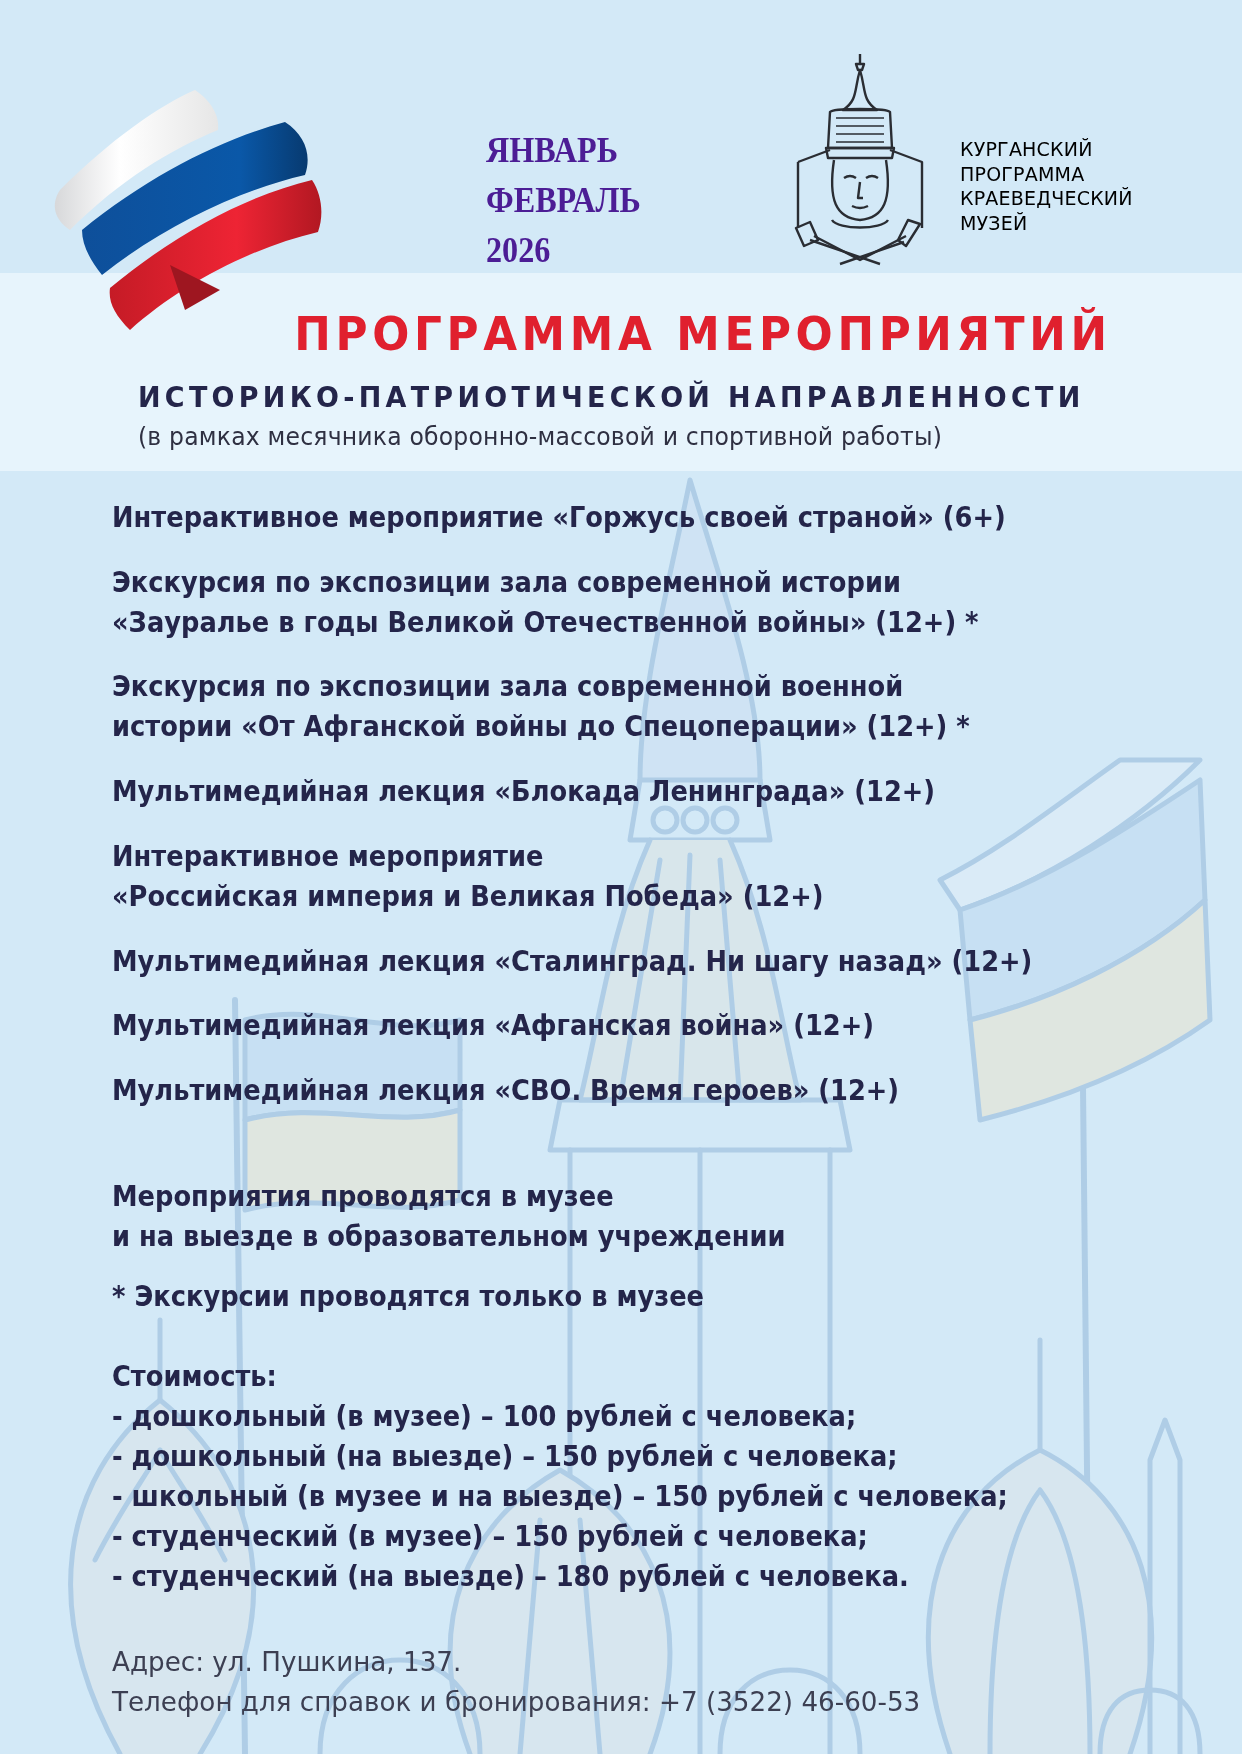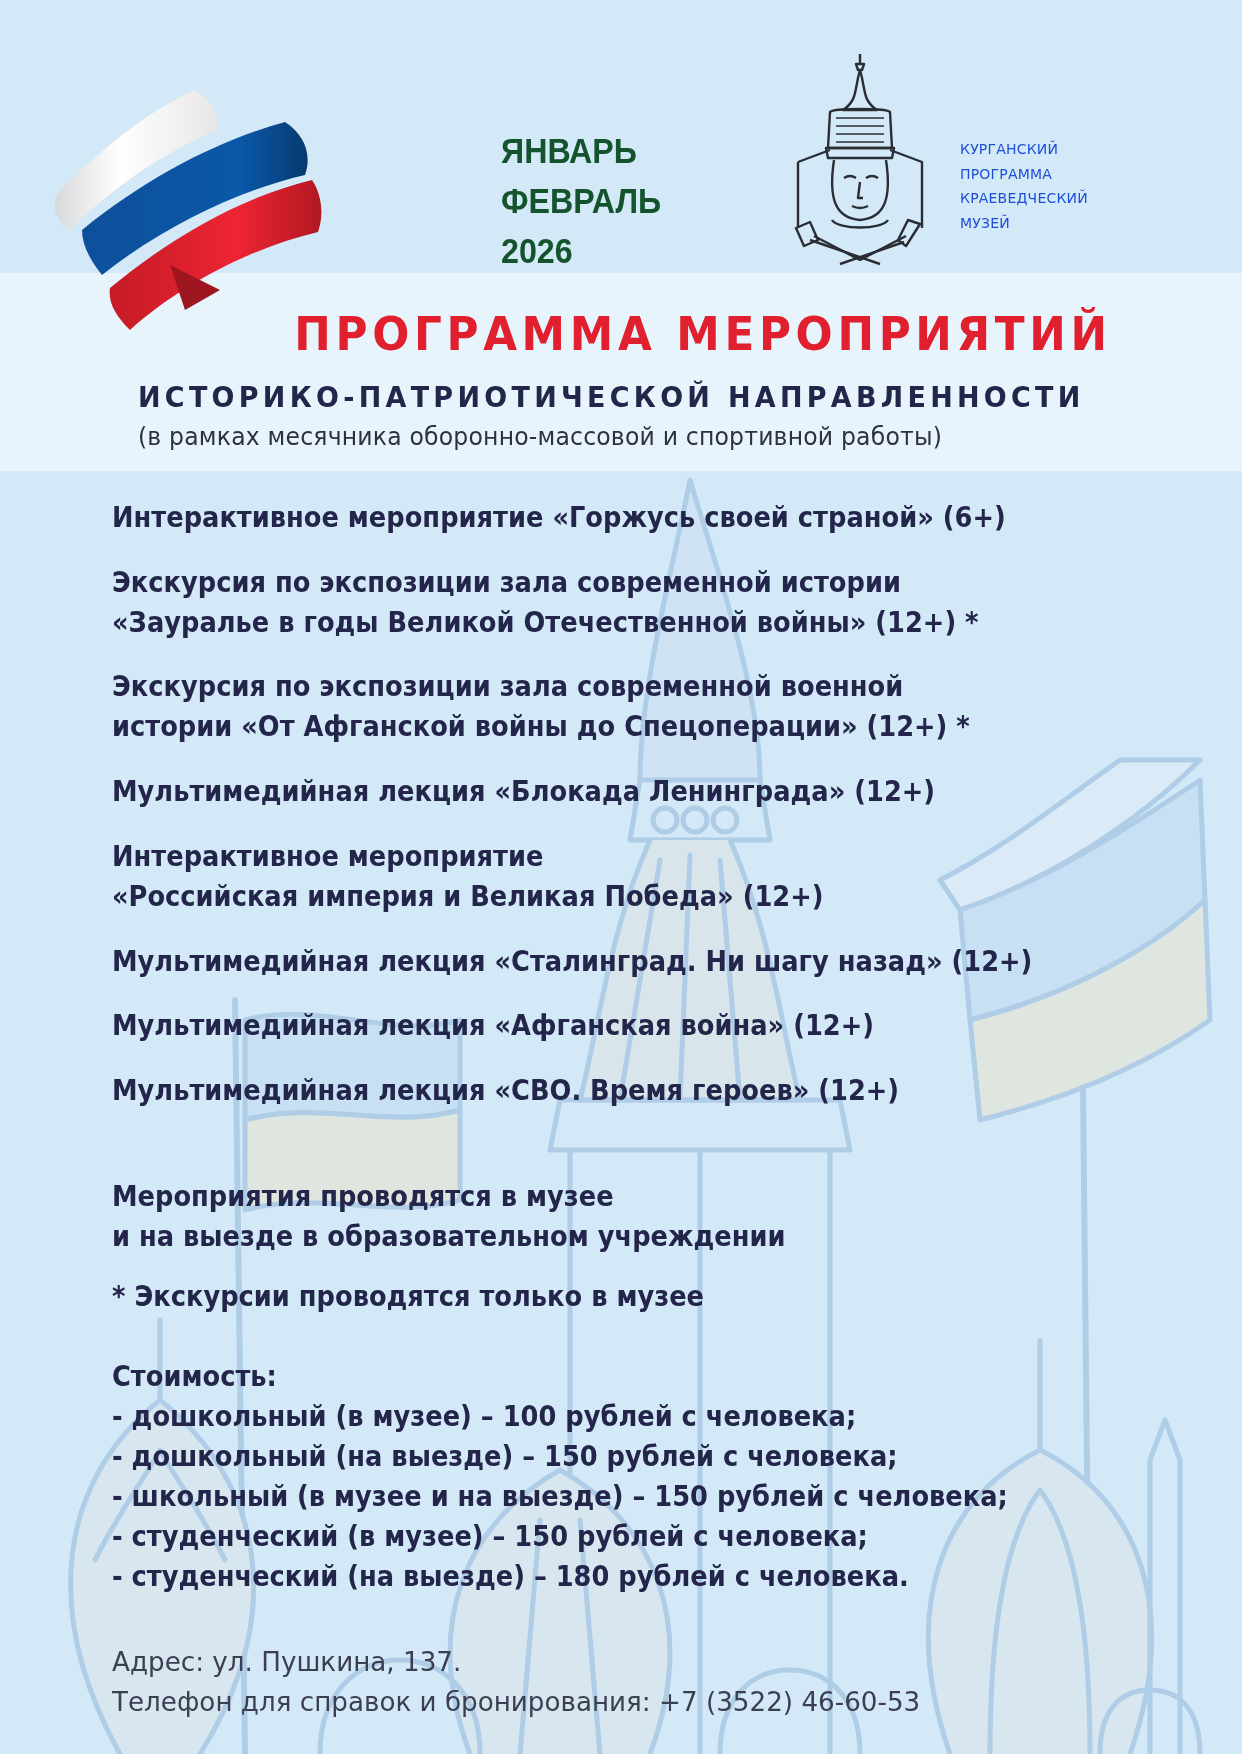--- a/index.html
+++ b/index.html
@@ -11,30 +11,30 @@
     color: #24254a;
   }
   .poster { position: absolute; inset: 0; overflow: hidden; }
   .bg-art { position: absolute; left: 0; top: 460px; width: 1242px; height: 1294px; z-index: 0; }
   .band {
     position: absolute; left: 0; top: 273px; width: 1242px; height: 198px;
     background: #e7f4fc; z-index: 1;
   }
   .ribbon { position: absolute; left: 50px; top: 80px; width: 320px; height: 260px; z-index: 3; }
   .dates {
-    position: absolute; left: 501px; top: 126px; z-index: 3;
-    color: #14532d; font-family: Liberation Sans, sans-serif; font-weight: bold;
+    position: absolute; left: 486px; top: 126px; z-index: 3;
+    color: #4c1d95; font-family: Liberation Serif, serif; font-weight: bold;
     font-size: 35px; line-height: 50px; letter-spacing: 0px;
   }
   .dates div { transform: scaleX(0.92); transform-origin: left; }
   .museum-emblem { position: absolute; left: 788px; top: 50px; width: 140px; height: 220px; z-index: 3; }
   .museum-name {
     position: absolute; left: 960px; top: 137px; z-index: 3;
-    font-family: "DejaVu Sans", sans-serif; font-size: 14px; line-height: 24.5px;
-    color: #1d4ed8; letter-spacing: 0.2px;
+    font-family: "DejaVu Sans", sans-serif; font-size: 19px; line-height: 24.5px;
+    color: #000000; letter-spacing: 0.2px;
   }
   .title {
     position: absolute; left: 0; width: 1242px; top: 306px; z-index: 3;
     text-align: right; padding-right: 140px;
     font-family: "DejaVu Sans", sans-serif; font-weight: bold;
     color: #e0202e; font-size: 47px; letter-spacing: 5px;
     transform: scaleX(0.93); transform-origin: right;
   }
   .subtitle {
     position: absolute; left: 138px; top: 380px; z-index: 3;

